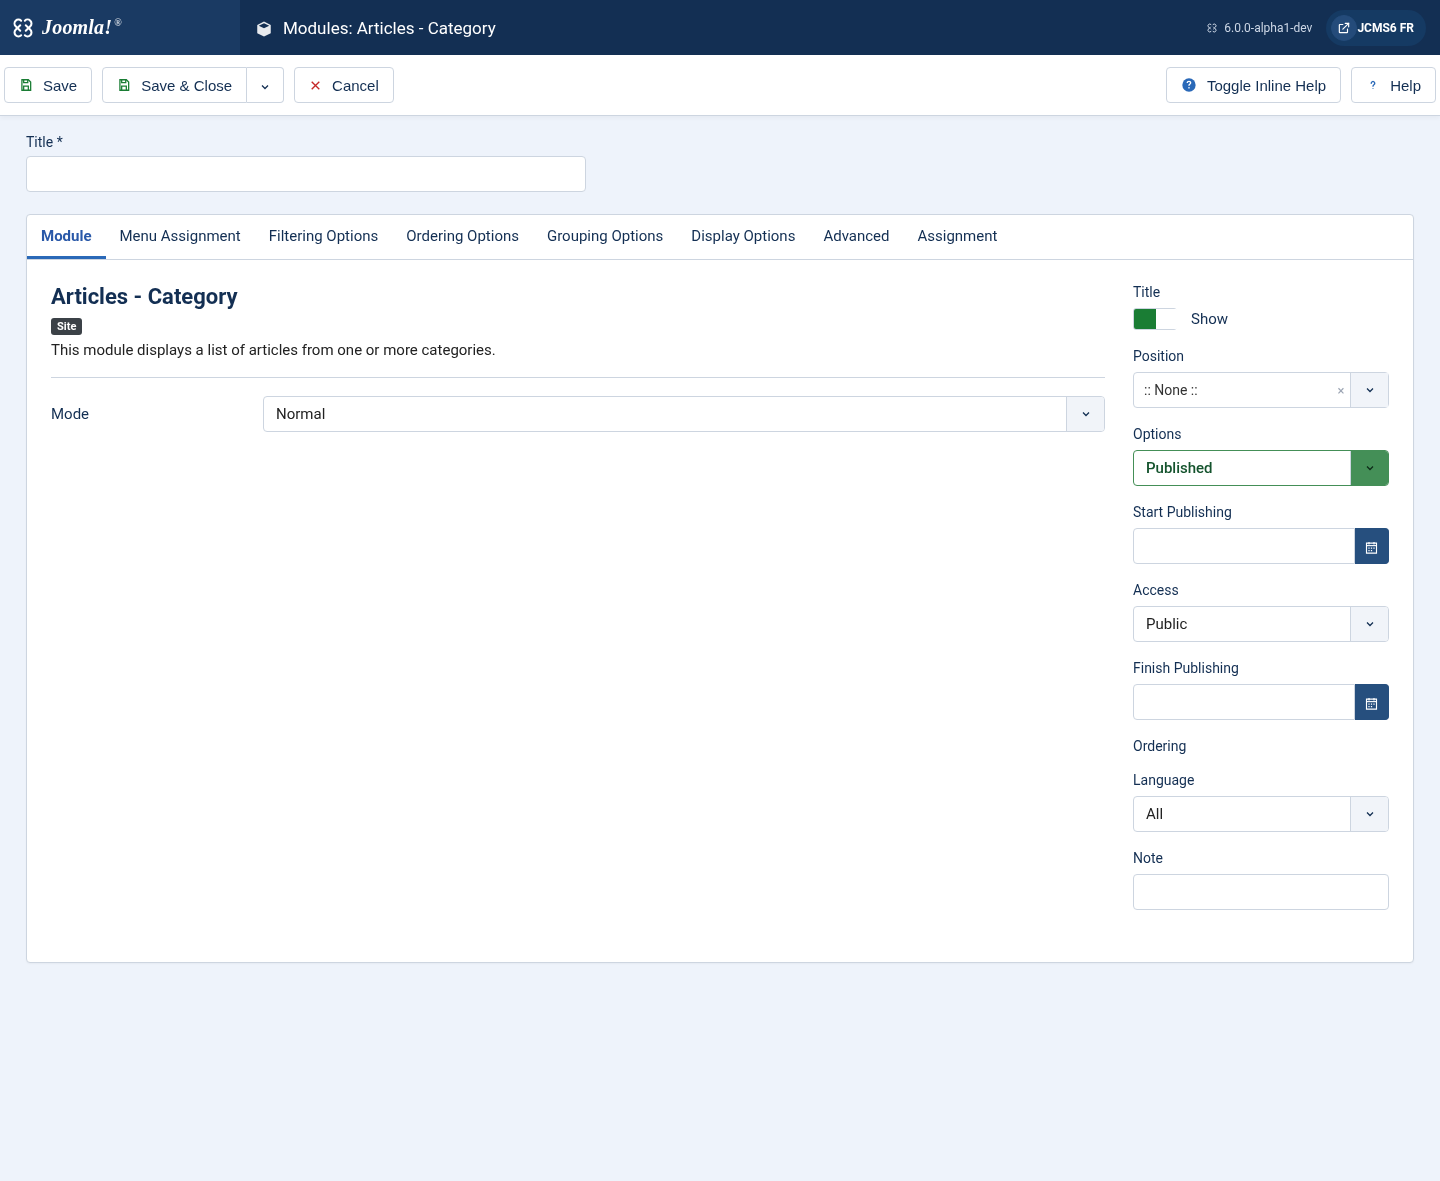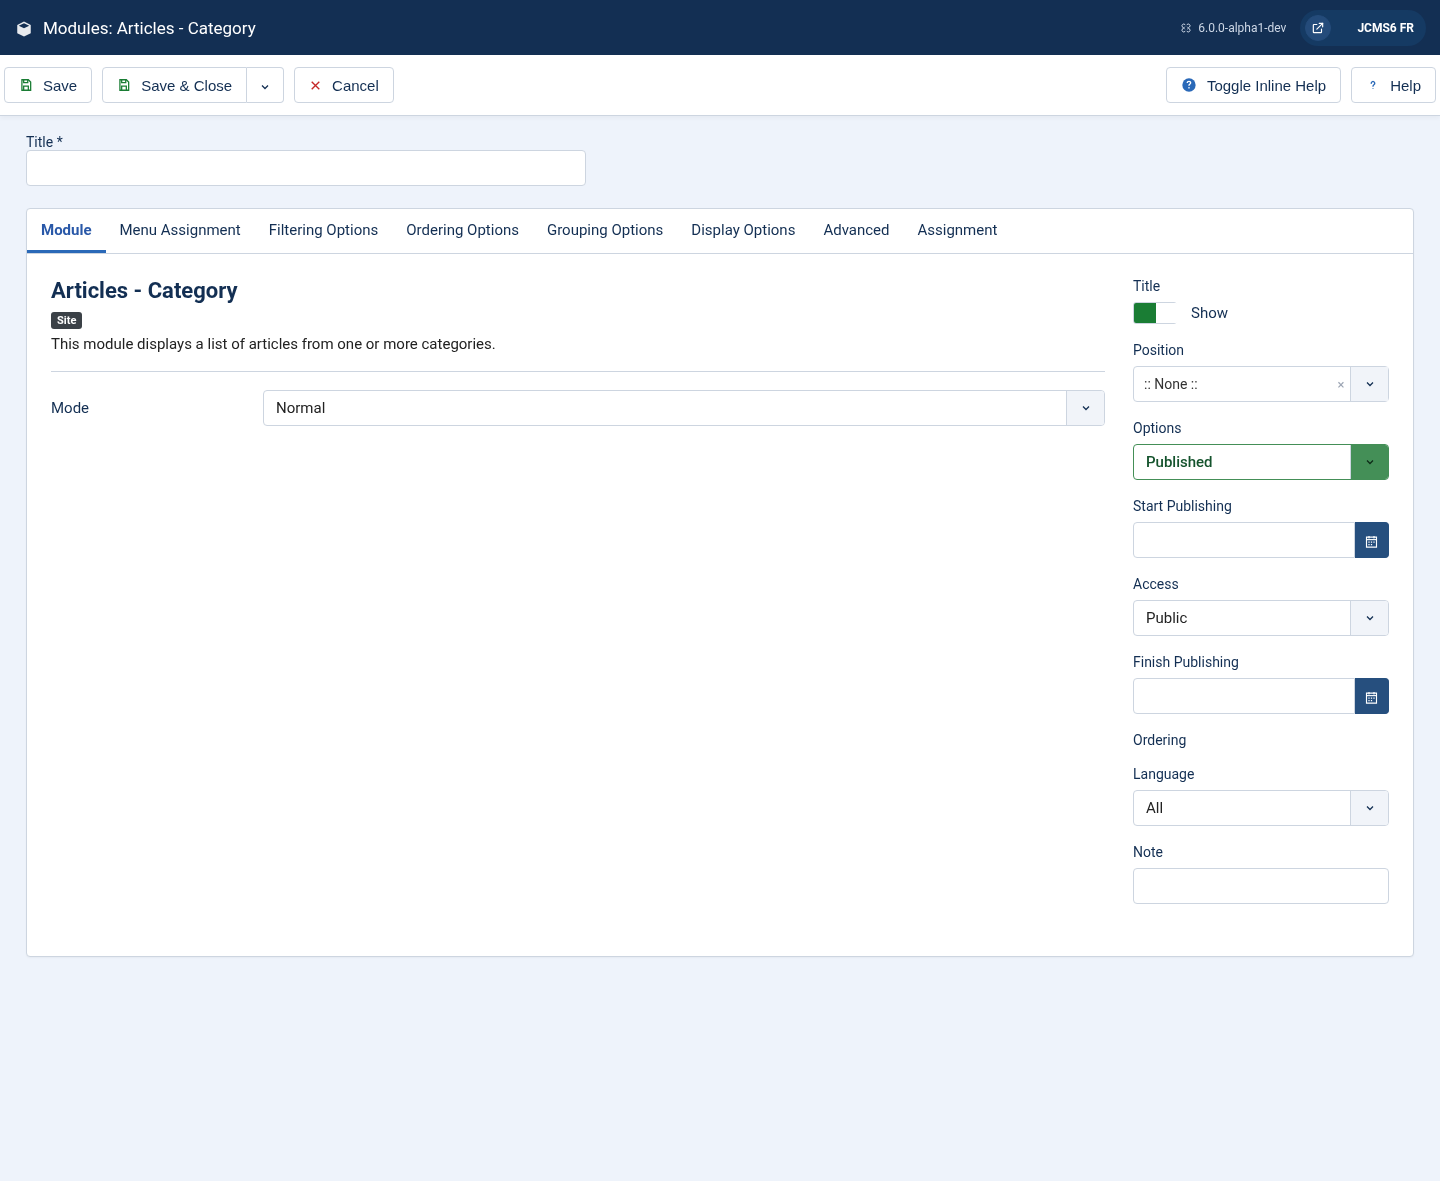--- a/index.html
+++ b/index.html
@@ -26,36 +26,36 @@
   .topbar{display:flex;height:55px;background:var(--navy);color:#fff;align-items:stretch;font-size:14px;}
   .brand{display:flex;align-items:center;gap:8px;padding:0 18px 0 12px;background:#1a3a63;width:240px;}
   .brand svg{flex:0 0 auto;}
   .brand-name{font-family:Georgia,serif;font-style:italic;font-weight:600;font-size:20px;letter-spacing:.2px;}
   .brand-name .mark{font-size:10px;vertical-align:super;margin-left:2px;opacity:.8;}
   .page-title{display:flex;align-items:center;gap:10px;padding:9px 15px;font-size:17px;font-weight:400;}
   .page-title svg{opacity:.9;}
   .topbar .spacer{flex:1;}
   .top-right{display:flex;align-items:center;gap:14px;padding:0 14px;}
   .version{font-size:12px;color:#cdd7e6;display:flex;align-items:center;gap:6px;}
-  .user-pill{display:flex;align-items:center;gap:26px;background:#153a63;border-radius:22px;padding:5px 12px 5px 5px;font-size:12px;font-weight:700;color:#fff;}
+  .user-pill{display:flex;align-items:center;gap:0;background:#153a63;border-radius:22px;padding:5px 12px 5px 5px;font-size:12px;font-weight:700;color:#fff;}
   .user-pill .circ{width:26px;height:26px;border-radius:50%;background:#244b7a;display:flex;align-items:center;justify-content:center;border:1px solid #244b7a;}
   .user-pill .circ svg{display:block;}
 
   
   .toolbar{background:#fff;border-bottom:1px solid var(--border);padding:12px 4px;display:flex;align-items:flex-start;gap:10px;box-shadow:0 3px 4px rgba(0,0,0,.03);}
   .btn{display:inline-flex;align-items:center;justify-content:center;gap:10px;height:36px;padding:0 14px;border:1px solid var(--border);background:#fff;border-radius:4px;font-size:15px;color:var(--link);cursor:pointer;}
   .btn .ic{display:inline-flex;}
   .btn-group{display:inline-flex;}
   .btn-group .btn:first-child{border-top-right-radius:0;border-bottom-right-radius:0;}
   .btn-group .btn.caret{border-top-left-radius:0;border-bottom-left-radius:0;border-left:none;padding:0 12px;}
   .toolbar .right{margin-left:auto;display:flex;gap:10px;}
 
   
   .content{padding:18px 26px 40px}
-  .field-label{font-size:14px;color:var(--navy);}
+  .field-label{font-size:14px;color:var(--navy);margin-bottom:6px;}
   .title-row{margin-bottom:22px;}
   .title-input{width:560px;height:36px;border:1px solid var(--border);border-radius:4px;background:#fff;padding:0 10px;font-size:15px;}
 
   .card{background:#fff;border:1px solid var(--border);border-radius:4px;box-shadow:0 1px 2px rgba(0,0,0,.04);}
   .tabs{display:flex;border-bottom:1px solid var(--border);padding:0;align-items:flex-end;}
   .tab{padding:12px 14px 11px;font-size:15px;color:var(--navy);cursor:pointer;border-bottom:3px solid transparent;}
   .tab.active{color:#2958a8;font-weight:700;border-bottom-color:#2a69b8;}
 
   .card-body{display:flex;gap:28px;padding:24px 24px 34px;}
   .main-col{flex:1;min-width:0;}
@@ -99,20 +99,33 @@
   .show-label{color:var(--navy);font-size:15px;}
   .note-input{width:100%;height:36px;border:1px solid var(--border);border-radius:4px;background:#fff;padding:0 10px;font-size:15px;}
 
   
   svg{display:inline-block;vertical-align:middle;}
 </style>
 </head>
 <body>
 
 <div class="topbar">
+  <div class="brand">
+    <span>
+      <svg width="22" height="22" viewBox="0 0 24 24" fill="none">
+        <g stroke="#fff" stroke-width="2.2" stroke-linecap="round">
+          <path d="M10 4a4 4 0 0 0-6 6l5 5"></path>
+          <path d="M14 4a4 4 0 0 1 6 6l-5 5"></path>
+          <path d="M10 20a4 4 0 0 1-6-6l5-5"></path>
+          <path d="M14 20a4 4 0 0 0 6-6l-5-5"></path>
+        </g>
+      </svg>
+    </span>
+    <span class="brand-name"><span>Joomla!</span><span class="mark">®</span></span>
+  </div>
   <div class="page-title">
     <span>
       <svg width="18" height="18" viewBox="0 0 24 24" fill="#fff">
           <path d="M12 2l9 4.5v11L12 22l-9-4.5v-11L12 2zm0 2.2L5 7.5 12 11l7-3.5L12 4.2z"></path>
         </svg>
     </span>
     <span>Modules: Articles - Category</span>
   </div>
   <div class="spacer"></div>
   <div class="top-right">

